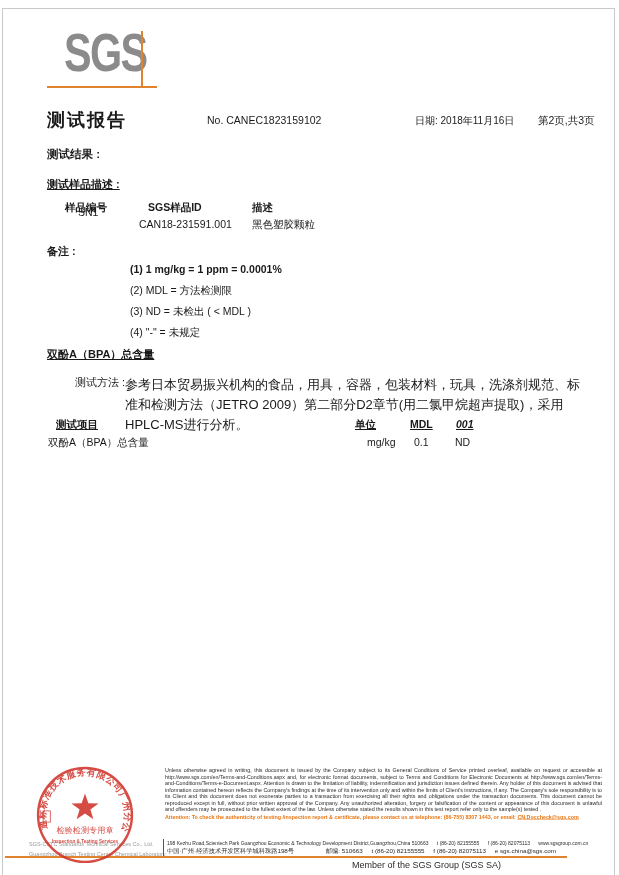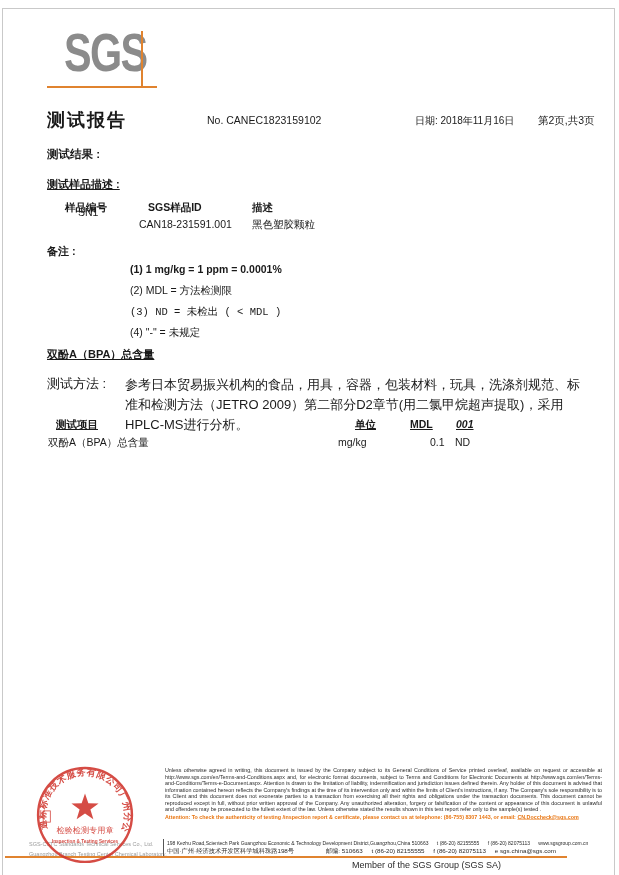--- a/index.html
+++ b/index.html
@@ -21,21 +21,21 @@
   }
   .logo-hline{position:absolute;left:47px;top:86px;width:110px;height:2px;background:#e0832f;}
   .logo-vline{position:absolute;left:141px;top:31px;width:2px;height:57px;background:#e0832f;}
   
   .report-title{left:47px;top:108px;font-size:18px;font-weight:bold;letter-spacing:2px;font-family:Liberation Serif, serif;}
   .report-no{left:207px;top:114px;font-size:10.5px;}
   .report-date{left:415px;top:114px;font-size:10px;}
   .report-page{left:538px;top:114px;font-size:10.5px;}
   .bold{font-weight:bold;}
   .u{text-decoration:underline;}
-  .fs11{font-size:13px;}
+  .fs11{font-size:11px;margin-left:28px;}
   .fs105{font-size:10.5px;}
   
   .method-text{
     position:absolute;left:125px;top:375px;width:455px;
     font-size:13px;line-height:20px;white-space:normal;
   }
   .italic{font-style:italic;}
   
   .scaled{position:absolute;transform:scale(0.5);transform-origin:left top;}
   .legal-outer{left:165px;top:767px;width:437px;height:74px;}
@@ -79,36 +79,36 @@
   <div class="abs bold fs105" style="left:252px;top:201px;">描述</div>
   <div class="abs fs105" style="left:78px;top:206px;">SN1</div>
   <div class="abs fs105" style="left:139px;top:218px;">CAN18-231591.001</div>
   <div class="abs fs105" style="left:252px;top:218px;">黑色塑胶颗粒</div>
 </div>
 
 <div class="abs bold" style="left:47px;top:244px;font-size:11px;">备注 :</div>
 <div>
   <div class="abs fs105" style="left:130px;top:263px;font-weight:bold;">(1) 1 mg/kg = 1 ppm = 0.0001%</div>
   <div class="abs fs105" style="left:130px;top:284px;">(2) MDL = 方法检测限</div>
-  <div class="abs fs105" style="left:130px;top:305px;font-family:Liberation Mono, monospace;">(3) ND = 未检出 ( &lt; MDL )</div>
+  <div class="abs fs105" style="left:130px;top:305px;">(3) ND = 未检出 ( &lt; MDL )</div>
   <div class="abs fs105" style="left:130px;top:326px;">(4) "-" = 未规定</div>
 </div>
 
 <div class="abs bold u" style="left:47px;top:347px;font-size:11px;">双酚A（BPA）总含量</div>
 <div class="abs fs11" style="left:47px;top:375px;">测试方法 :</div>
 <div class="method-text">参考日本贸易振兴机构的食品，用具，容器，包装材料，玩具，洗涤剂规范、标准和检测方法（JETRO 2009）第二部分D2章节(用二氯甲烷超声提取)，采用HPLC-MS进行分析。</div>
 
 <div>
   <div class="abs bold u fs105" style="left:56px;top:418px;">测试项目</div>
   <div class="abs bold u fs105" style="left:355px;top:418px;">单位</div>
   <div class="abs bold u fs105" style="left:410px;top:418px;">MDL</div>
   <div class="abs bold u italic fs105" style="left:456px;top:418px;">001</div>
   <div class="abs fs105" style="left:48px;top:436px;">双酚A（BPA）总含量</div>
-  <div class="abs fs105" style="left:338px;top:436px;text-align:right;">mg/kg</div>
-  <div class="abs fs105" style="left:430px;top:436px;">0.1</div>
+  <div class="abs fs105" style="left:367px;top:436px;text-align:right;">mg/kg</div>
+  <div class="abs fs105" style="left:414px;top:436px;">0.1</div>
   <div class="abs fs105" style="left:455px;top:436px;">ND</div>
 </div>
 
 <div class="scaled legal-outer">
   <div class="legal-inner">
     <div>Unless otherwise agreed in writing, this document is issued by the Company subject to its General Conditions of Service printed overleaf, available on request or accessible at http://www.sgs.com/en/Terms-and-Conditions.aspx and, for electronic format documents, subject to Terms and Conditions for Electronic Documents at http://www.sgs.com/en/Terms-and-Conditions/Terms-e-Document.aspx. Attention is drawn to the limitation of liability, indemnification and jurisdiction issues defined therein. Any holder of this document is advised that information contained hereon reflects the Company's findings at the time of its intervention only and within the limits of Client's instructions, if any. The Company's sole responsibility is to its Client and this document does not exonerate parties to a transaction from exercising all their rights and obligations under the transaction documents. This document cannot be reproduced except in full, without prior written approval of the Company. Any unauthorized alteration, forgery or falsification of the content or appearance of this document is unlawful and offenders may be prosecuted to the fullest extent of the law. Unless otherwise stated the results shown in this test report refer only to the sample(s) tested .</div>
     <div class="attention"><span>Attention: To check the authenticity of testing /inspection report &amp; certificate, please contact us at telephone: (86-755) 8307 1443, or email: </span><span class="u">CN.Doccheck@sgs.com</span></div>
   </div>
 </div>
 

